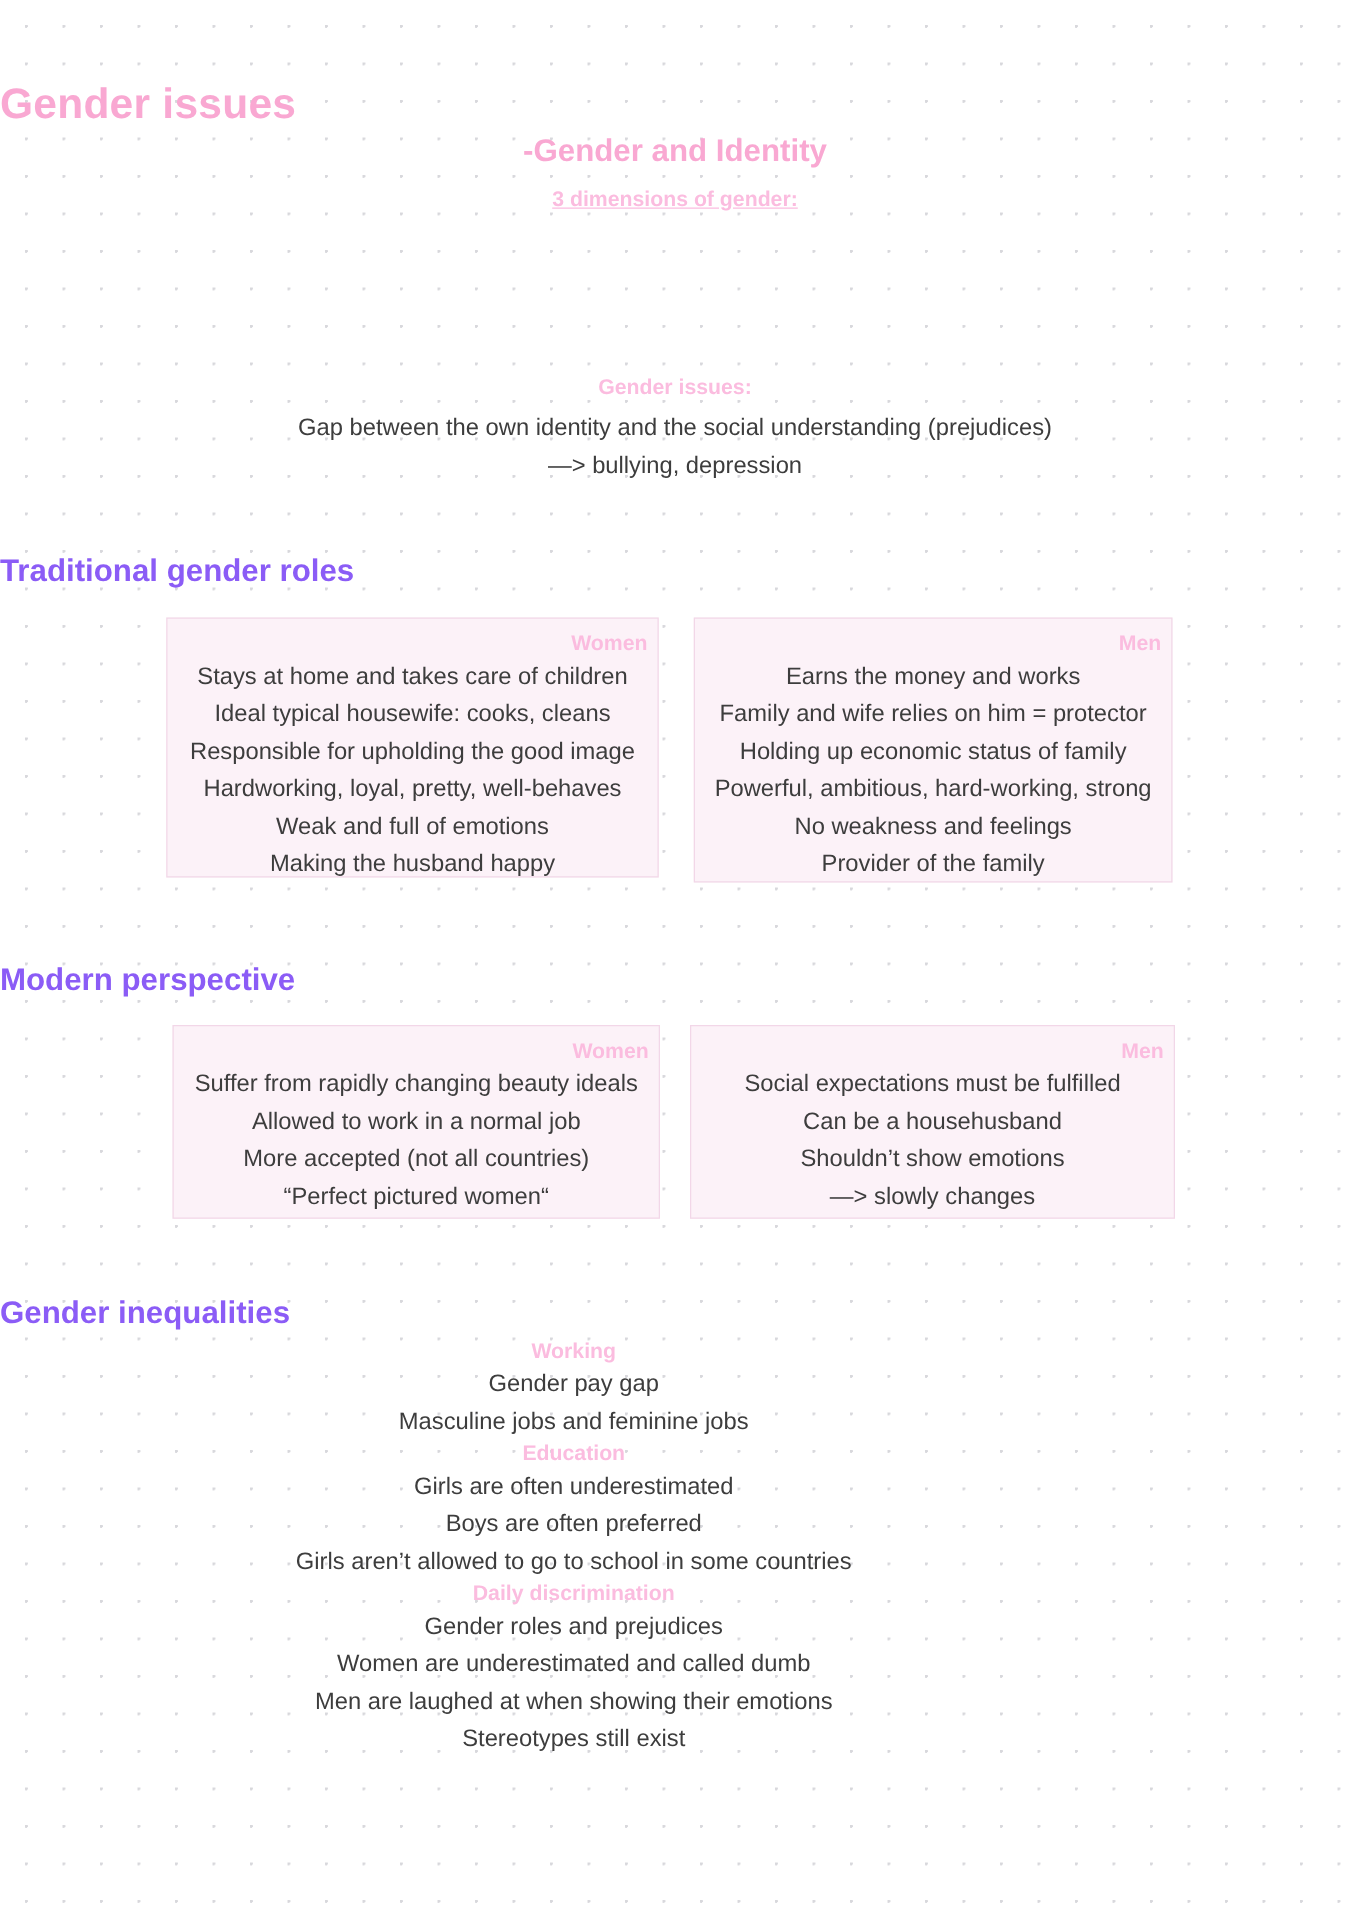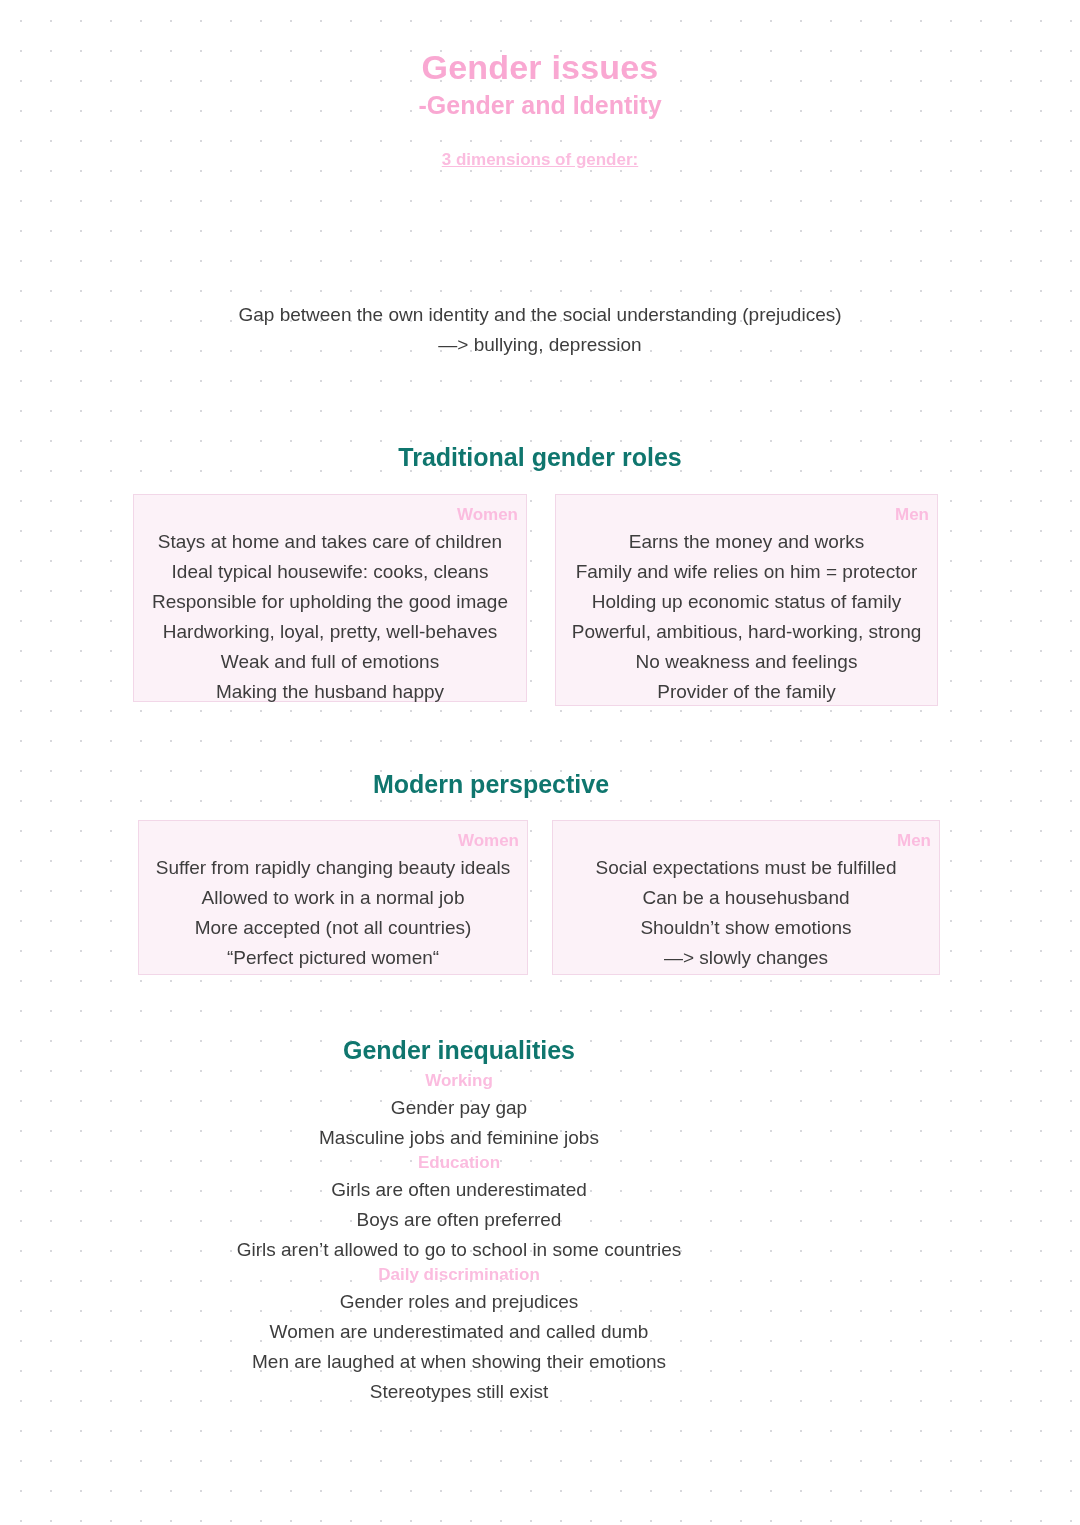--- a/index.html
+++ b/index.html
@@ -24,42 +24,41 @@
 
   .page {
     width: 1080px;
     height: 1525px;
     position: relative;
     padding: 0;
   }
 
   
   .doc-title {
-    text-align: center;
     font-size: 34px;
     font-weight: bold;
     color: #f9a8d2;
     letter-spacing: 0.2px;
-    padding-top: 48px;
+    padding-top: 64px;
     line-height: 1.12;
   }
   .doc-subtitle {
     text-align: center;
     font-size: 25px;
     font-weight: bold;
     color: #f9a8d2;
     line-height: 1.2;
     margin-top: 4px;
   }
 
   .section-heading {
-    text-align: center;
+    text-align: left;
     font-size: 25px;
     font-weight: bold;
-    color: #0f766e;
+    color: #8b5cf6;
   }
 
   .label-heading {
     text-align: center;
     font-size: 17px;
     font-weight: bold;
     color: #fbbcdf;
   }
 
   .box-heading {
@@ -129,20 +128,21 @@
 <div class="page">
 
   <h1 class="doc-title">Gender issues</h1>
   <h2 class="doc-subtitle">-Gender and Identity</h2>
 
   <section class="blk" id="dimensions-block">
     <div class="label-heading">3 dimensions of gender:</div>
   </section>
 
   <section class="blk" id="issues-block">
+    <div class="label-heading">Gender issues:</div>
     <div class="body-line">Gap between the own identity and the social understanding (prejudices)</div>
     <div class="body-line italic">—&gt; bullying, depression</div>
   </section>
 
   <div class="blk" id="traditional-heading">
     <div class="section-heading">Traditional gender roles</div>
   </div>
 
   <section class="card" id="card-trad-women">
     <div class="box-heading">Women</div>

